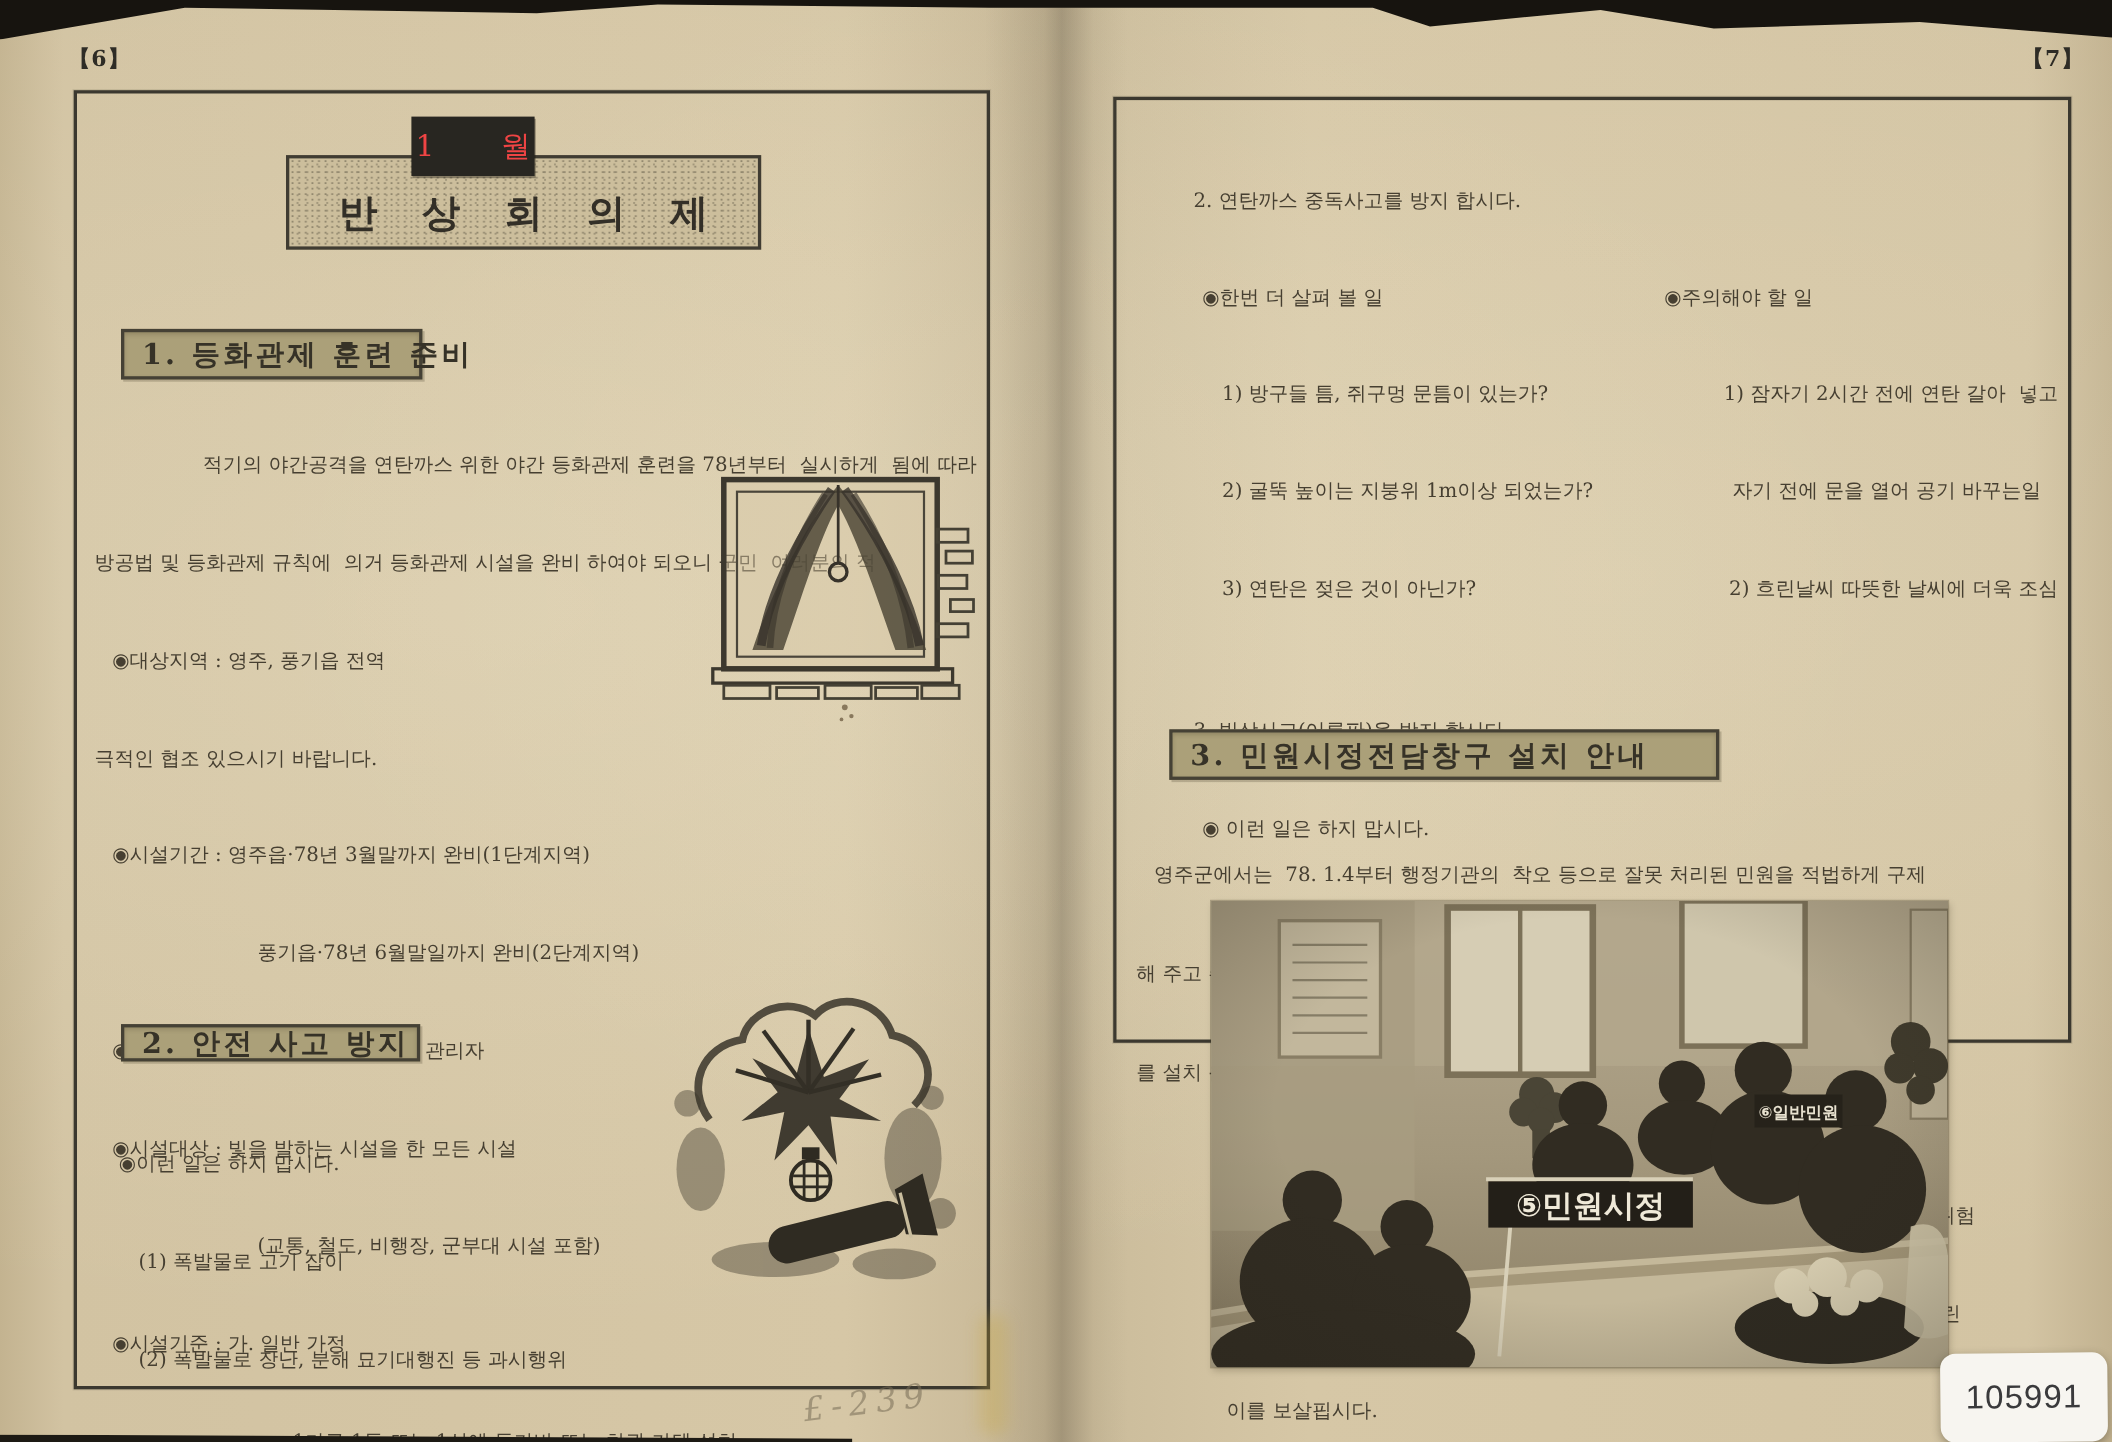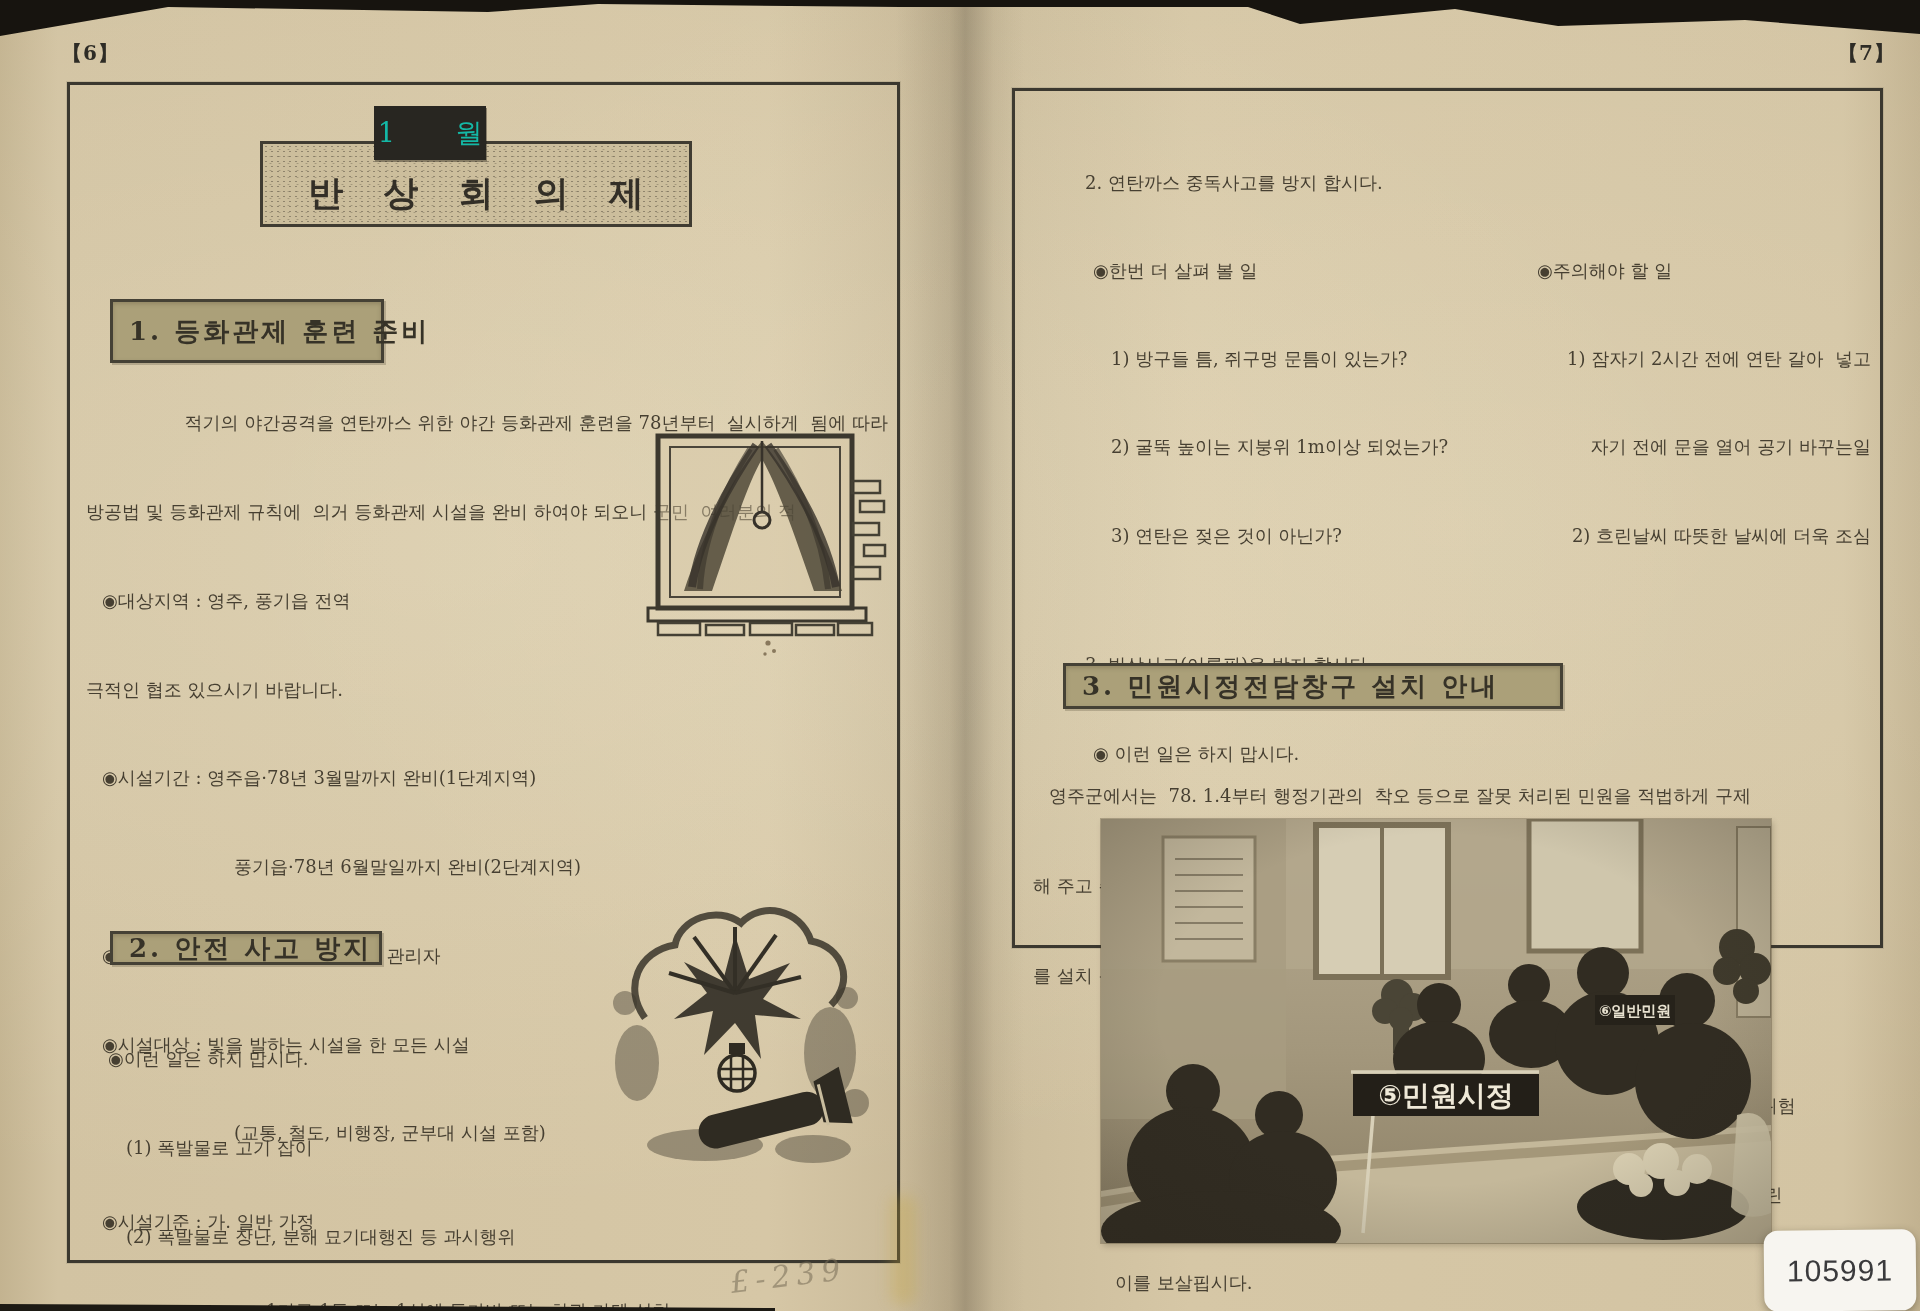--- a/index.html
+++ b/index.html
@@ -19,47 +19,47 @@
   .stain{position:absolute;left:890px;top:1195px;width:26px;height:110px;background:rgba(196,164,58,.28);filter:blur(7px);border-radius:12px;}
 
   .pageno{position:absolute;font-weight:bold;font-size:20px;color:#2e2c26;letter-spacing:1px;}
   .pageno.l{left:62px;top:40px;} .pageno.r{left:1838px;top:40px;}
 
   .pagebox{position:absolute;border:3px solid #3b382f;box-sizing:border-box;box-shadow:0 0 0 1px rgba(60,55,40,.12);}
   .pl{left:67px;top:82px;width:833px;height:1181px;}
   .pr{left:1012px;top:88px;width:871px;height:860px;}
 
   .badge{position:absolute;left:304px;top:21px;width:112px;height:54px;background:#282621;
-    color:#14b8a6;display:flex;align-items:center;justify-content:center;font-size:27px;
+    color:#ef4444;display:flex;align-items:center;justify-content:center;font-size:27px;
     letter-spacing:26px;text-indent:26px;white-space:pre;z-index:3;box-shadow:1px 2px 0 rgba(30,26,18,.4);}
   .titlebox{position:absolute;left:190px;top:56px;width:432px;height:86px;box-sizing:border-box;
     background-color:#ccbe9c;
     background-image:radial-gradient(rgba(70,64,50,.45) .8px,transparent 1.15px),radial-gradient(rgba(70,64,50,.30) .8px,transparent 1.15px);
     background-size:6px 5px,9px 7px;background-position:0 0,3px 2px;
     border:3px solid #403c32;display:flex;align-items:flex-end;justify-content:center;
     padding-bottom:7px;font-size:35px;font-weight:bold;letter-spacing:14px;text-indent:14px;color:#332f27;white-space:pre;}
   .sechead{position:absolute;box-sizing:border-box;background:#aba079;border:3px solid #454135;
     display:flex;align-items:center;padding-left:16px;font-size:26px;font-weight:bold;
     letter-spacing:3px;color:#363227;white-space:pre;
     box-shadow:inset 0 2px 4px rgba(70,60,38,.25), 2px 2px 0 rgba(70,62,45,.25);}
-  .s1h{left:40px;top:214px;width:274px;height:64px;text-align:right;}
+  .s1h{left:40px;top:214px;width:274px;height:46px;text-align:right;}
   .s2h{left:40px;top:846px;width:272px;height:34px;}
   .s3h{left:48px;top:572px;width:500px;height:46px;}
 
   .txt{position:absolute;font-size:18px;line-height:29.6px;white-space:pre;color:#463f31;}
   .t1{left:16px;top:264px;width:802px;}
   .t2{left:16px;top:900px;width:802px;}
   .rt{left:56px;top:18px;width:800px;line-height:29.4px;}
   .s3b{left:18px;top:630px;width:830px;line-height:30px;}
   .ln{min-height:29.4px;}
   .p14{padding-left:14px;} .p16{padding-left:16px;} .p18{padding-left:18px;text-align:right;}
   .p22{padding-left:22px;} .p40{padding-left:40px;} .p44{padding-left:44px;}
   .p62{padding-left:62px;} .p148{padding-left:148px;} .p180{padding-left:180px;}
   .gap{margin-top:12px;}
-  .cols{display:flex;} .colL{width:420px;} .colR{flex:1;margin-left:24px;}
+  .cols{display:flex;} .colL{width:420px;} .colR{flex:1;}
 
   .illus{position:absolute;}
   .curtain{left:568px;top:338px;width:252px;height:235px;}
   .explosion{left:515px;top:808px;width:295px;height:285px;}
 
   .photo{position:absolute;left:86px;top:728px;width:670px;height:424px;box-shadow:0 0 0 1px rgba(70,60,40,.3),2px 3px 6px rgba(60,50,30,.25);}
   .photo svg{display:block;}
 
   .sticker{position:absolute;left:1764px;top:1230px;width:152px;height:81px;background:#f7f5f0;
     border-radius:14px;box-shadow:0 3px 9px rgba(40,34,18,.38);display:flex;align-items:center;justify-content:center;

